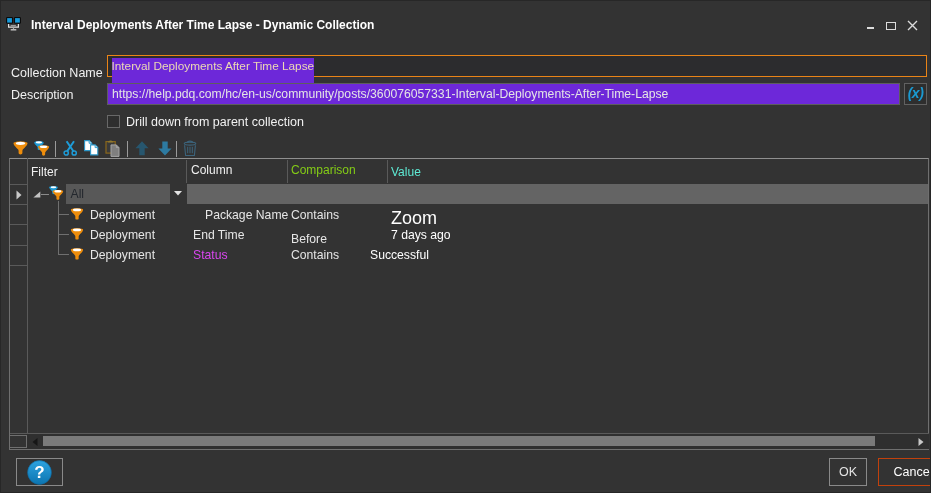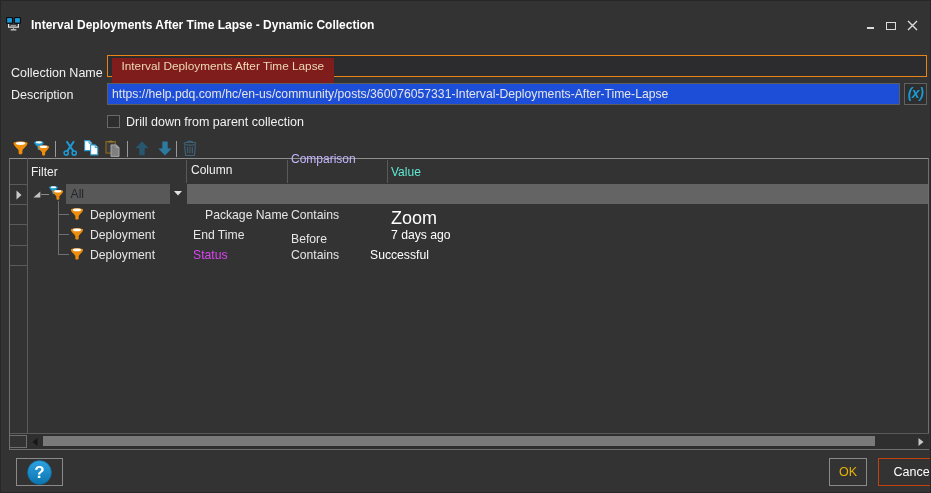--- a/index.html
+++ b/index.html
@@ -32,25 +32,25 @@
   <div class="abs" style="left:31px;top:18px;font-size:12px;font-weight:bold;color:#ffffff;">Interval Deployments After Time Lapse - Dynamic Collection</div>
 
   <div class="abs" style="left:867px;top:27px;width:7px;height:2px;background:#dcdcdc;"></div>
   <div class="abs" style="left:886px;top:21.5px;width:10px;height:8px;border:1.6px solid #dcdcdc;"></div>
   <svg class="abs" style="left:907px;top:20px;" width="11" height="11" viewBox="0 0 11 11">
     <path d="M1,1 L10,10 M10,1 L1,10" stroke="#dcdcdc" stroke-width="1.4"></path>
   </svg>
 
   <div class="abs lbl" style="left:11px;top:66px;">Collection Name</div>
   <div class="abs" style="left:107px;top:55px;width:820px;height:22px;background:#2c2c2e;border:1.5px solid #ea8417;">
-    <span style="position:absolute;left:3.5px;top:1.5px;height:29px;line-height:16px;background:#7f1d1d;color:#ecd9b4;font-size:11.8px;padding:0 10px;">Interval Deployments After Time Lapse</span>
+    <span style="position:absolute;left:3.5px;top:1.5px;height:29px;line-height:16px;background:#6d28d9;color:#ecd9b4;font-size:11.8px;padding:0 0;">Interval Deployments After Time Lapse</span>
   </div>
 
   <div class="abs lbl" style="left:11px;top:88px;">Description</div>
-  <div class="abs" style="left:107px;top:83px;width:793px;height:22px;background:#1d4ed8;border:1px solid #5e5e5e;color:#e5e5e5;font-size:12.2px;line-height:20px;padding-left:4px;white-space:nowrap;overflow:hidden;">https://help.pdq.com/hc/en-us/community/posts/360076057331-Interval-Deployments-After-Time-Lapse</div>
+  <div class="abs" style="left:107px;top:83px;width:793px;height:22px;background:#6d28d9;border:1px solid #5e5e5e;color:#e5e5e5;font-size:12.2px;line-height:20px;padding-left:4px;white-space:nowrap;overflow:hidden;">https://help.pdq.com/hc/en-us/community/posts/360076057331-Interval-Deployments-After-Time-Lapse</div>
   <div class="abs" style="left:904px;top:83px;width:23px;height:22px;background:#2e2e2e;border:1px solid #616161;color:#1a9ad2;font-size:14px;font-style:italic;font-weight:bold;text-align:center;line-height:19px;letter-spacing:-0.5px;">(x)</div>
 
   <div class="abs" style="left:107px;top:115px;width:13px;height:13px;background:#2e2e2e;border:1px solid #686868;"></div>
   <div class="abs lbl" style="left:126px;top:115px;">Drill down from parent collection</div>
 
   <svg class="abs" style="left:12px;top:140px;" width="17" height="16" viewBox="0 0 16 16">
     <path d="M1,3.2 C1,2.2 4,1.55 8,1.55 C12,1.55 15,2.2 15,3.2 C15,5.4 11.6,7.8 10.3,9.6 C10,10 9.9,10.5 9.9,11.1 V13 C9.9,13.9 9.1,14.4 8,14.4 C6.9,14.4 6.1,13.9 6.1,13 V11.1 C6.1,10.5 6,10 5.7,9.6 C4.4,7.8 1,5.4 1,3.2 Z" fill="#ee8d0c"></path>
     <ellipse cx="8" cy="3.3" rx="4.7" ry="1.6" fill="#ffffff"></ellipse>
   </svg>
 
@@ -100,21 +100,21 @@
     <path d="M4.5,2.4 q0,-1.3 2.5,-1.3 q2.5,0 2.5,1.3" fill="none" stroke="#3c647c" stroke-width="1.1"></path>
     <ellipse cx="7" cy="3.6" rx="5.8" ry="1.5" fill="none" stroke="#3c647c" stroke-width="1.1"></ellipse>
     <path d="M1.6,5.2 L2.6,15.5 H11.4 L12.4,5.2" fill="none" stroke="#3c647c" stroke-width="1.1"></path>
     <path d="M4.7,6.8 v6.4 M7,6.8 v6.4 M9.3,6.8 v6.4" stroke="#3c647c" stroke-width="1"></path>
   </svg>
 
   <div class="abs" style="left:9px;top:158px;width:920px;height:292px;border:1px solid #6f6f6f;border-top:1px solid #909090;background:#333333;"></div>
 
   <div class="abs" style="left:31px;top:165px;font-size:12px;color:#f1f1f1;">Filter</div>
   <div class="abs" style="left:191px;top:163px;font-size:12px;color:#f1f1f1;">Column</div>
-  <div class="abs" style="left:291px;top:152px;font-size:12px;color:#c4b5fd;">Comparison</div>
+  <div class="abs" style="left:291px;top:163px;font-size:12px;color:#84cc16;">Comparison</div>
   <div class="abs" style="left:391px;top:165px;font-size:12px;color:#5eead4;">Value</div>
   <div class="abs" style="left:27px;top:158px;width:1px;height:276px;background:#5a5a5a;"></div>
   <div class="abs" style="left:186px;top:160px;width:1px;height:23px;background:#5a5a5a;"></div>
   <div class="abs" style="left:287px;top:160px;width:1px;height:23px;background:#5a5a5a;"></div>
   <div class="abs" style="left:387px;top:160px;width:1px;height:23px;background:#5a5a5a;"></div>
 
   <div class="abs" style="left:10px;top:183.5px;width:17px;height:1px;background:#5a5a5a;"></div>
   <div class="abs" style="left:10px;top:204px;width:17px;height:1px;background:#5a5a5a;"></div>
   <div class="abs" style="left:10px;top:224px;width:17px;height:1px;background:#5a5a5a;"></div>
   <div class="abs" style="left:10px;top:244.5px;width:17px;height:1px;background:#5a5a5a;"></div>
@@ -193,14 +193,14 @@
   <svg class="abs" style="left:26px;top:459px;" width="27" height="27" viewBox="0 0 27 27">
     <defs>
       <linearGradient id="hg" x1="0" y1="0" x2="0" y2="1">
         <stop offset="0" stop-color="#2da3e0"></stop>
         <stop offset="1" stop-color="#0c74b0"></stop>
       </linearGradient>
     </defs>
     <circle cx="13.5" cy="13.5" r="11.9" fill="url(#hg)" stroke="#0a6aa5" stroke-width="0.6"></circle>
     <text x="13.5" y="19" text-anchor="middle" font-family="Liberation Sans" font-size="17" font-weight="bold" fill="#ffffff">?</text>
   </svg>
-  <div class="abs" style="left:829px;top:458px;width:38px;height:28px;border:1px solid #8a8a8a;background:#333333;color:#eab308;font-size:12.5px;text-align:center;line-height:26px;">OK</div>
+  <div class="abs" style="left:829px;top:458px;width:38px;height:28px;border:1px solid #8a8a8a;background:#333333;color:#e5e5e5;font-size:12.5px;text-align:center;line-height:26px;">OK</div>
   <div class="abs" style="left:878px;top:458px;width:70px;height:28px;border:1px solid #c2410c;background:#333333;color:#fff;font-size:12.5px;text-align:center;line-height:26px;">Cancel</div>
 
 </body></html>

